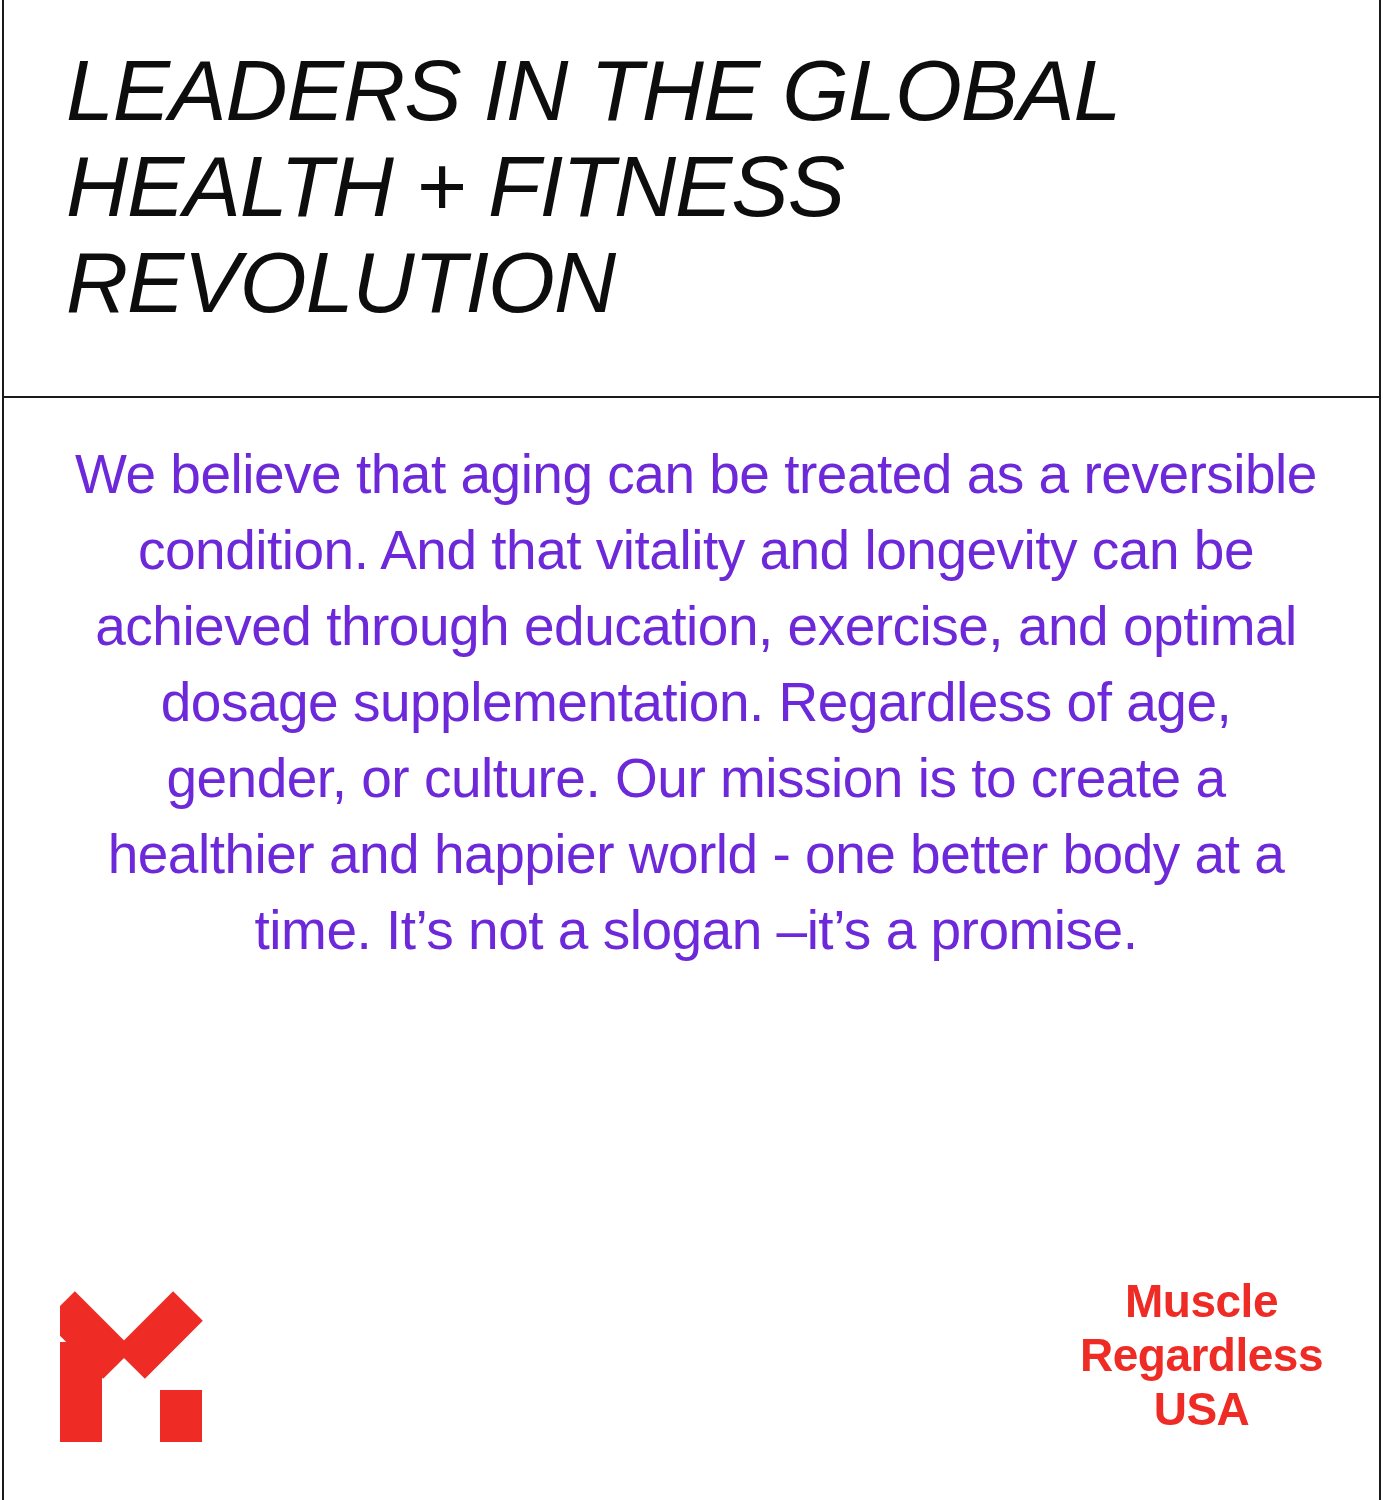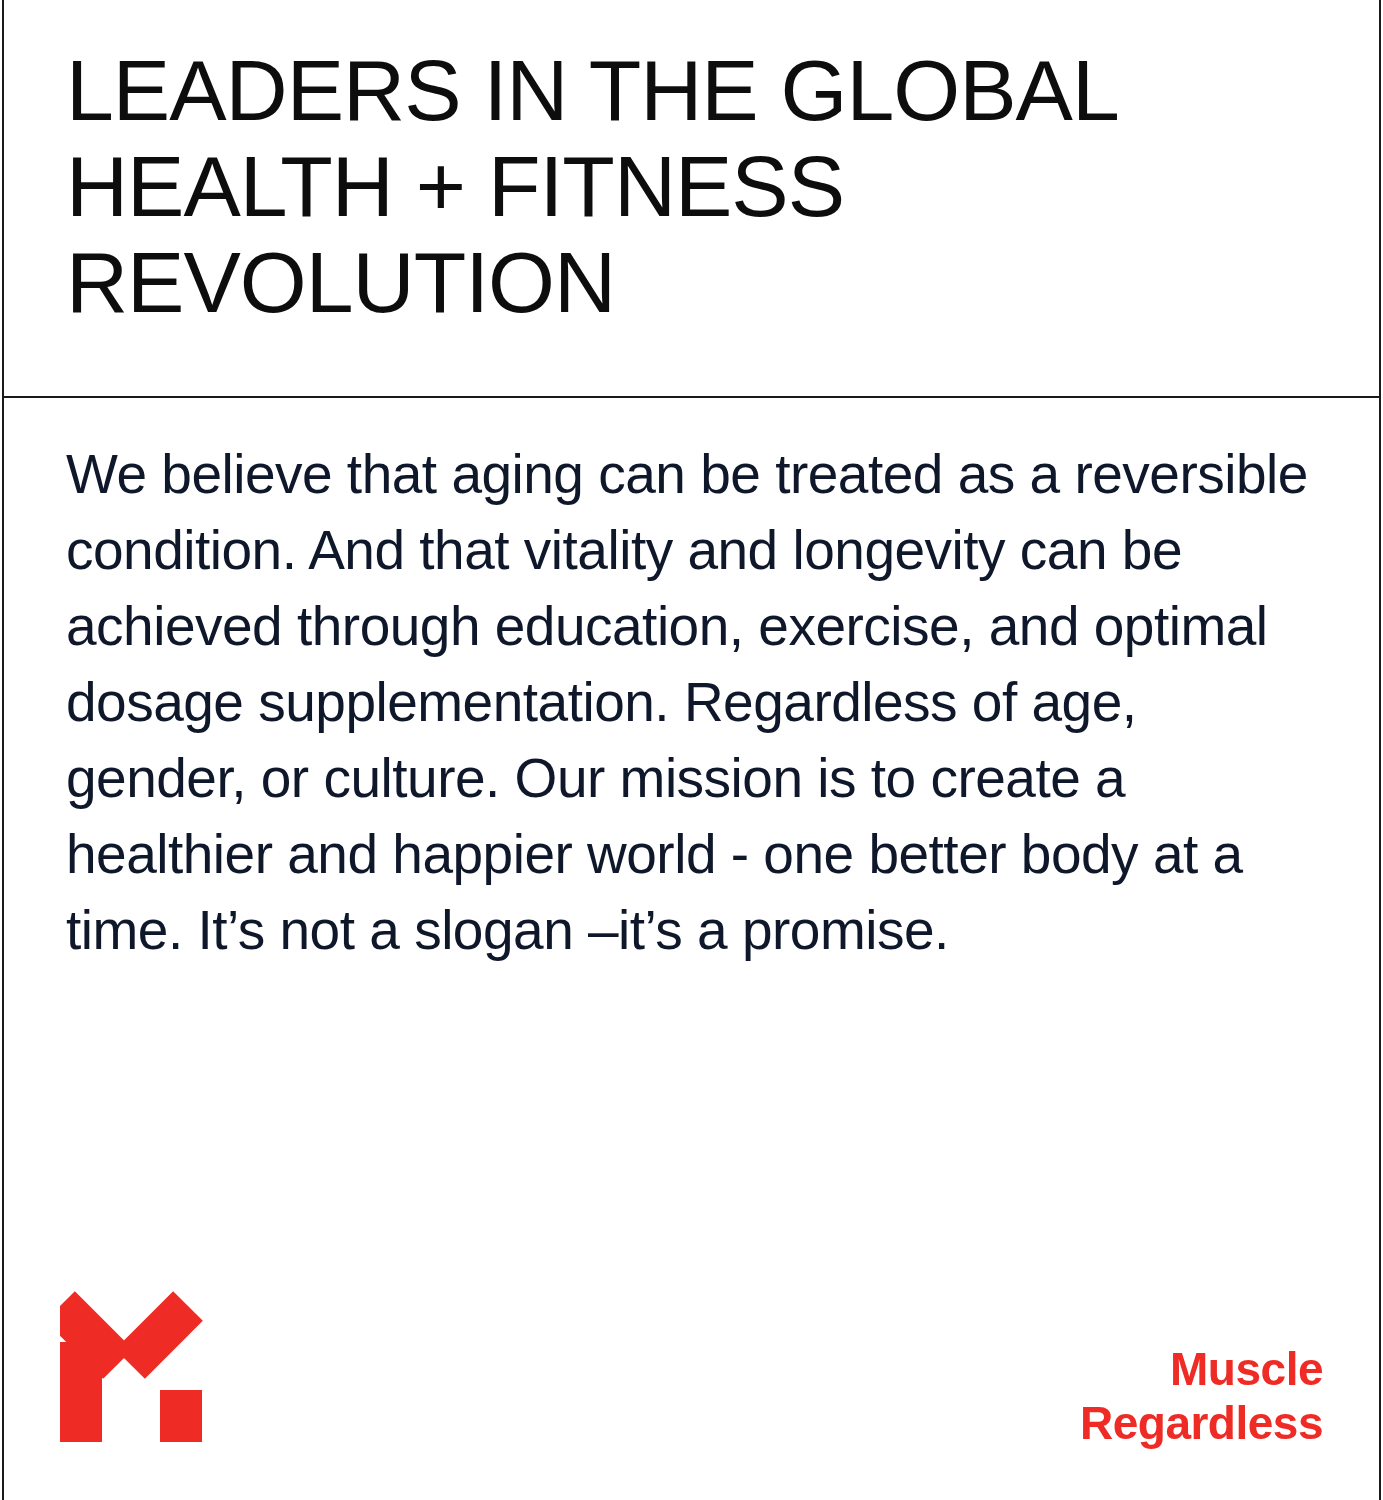--- a/index.html
+++ b/index.html
@@ -57,58 +57,60 @@
   }
   .headline {
     margin: 0;
     font-family: "Liberation Sans", sans-serif;
     font-weight: 400;
     font-size: 86px;
     line-height: 96px;
     letter-spacing: -1px;
     color: #0d0d0d;
     text-transform: uppercase;
+    font-style: italic;
   }
 
   .body-block {
     position: absolute;
     left: 66px;
     top: 436px;
     width: 1260px;
   }
   .body-copy {
     margin: 0;
     font-family: "Liberation Sans", sans-serif;
     font-weight: 400;
     font-size: 55px;
     line-height: 76px;
     letter-spacing: -0.5px;
-    color: #0f172a;
+    color: #6d28d9;
+    text-align: center;
   }
 
   
   .logo-mark {
     position: absolute;
     left: 60px;
     bottom: 58px;
     width: 170px;
     height: 160px;
   }
   .logo-mark svg {
     display: block;
     width: 170px;
     height: 160px;
   }
 
   
   .wordmark {
     position: absolute;
     right: 60px;
-    bottom: 50px;
-    text-align: right;
+    bottom: 64px;
+    text-align: center;
   }
   .wordmark-line {
     display: block;
     font-family: "Liberation Sans", sans-serif;
     font-weight: bold;
     font-size: 46px;
     line-height: 54px;
     letter-spacing: -0.5px;
     color: #ef2ب;
     color: #ee2b24;
@@ -139,15 +141,16 @@
         <rect x="100" y="108" width="42" height="52"></rect>
         <rect x="8" y="12" width="42" height="82" transform="rotate(-45 29 53)"></rect>
         <rect x="78" y="12" width="42" height="82" transform="rotate(45 99 53)"></rect>
       </g>
     </svg>
   </div>
 
   <div class="wordmark">
     <span class="wordmark-line">Muscle</span>
     <span class="wordmark-line">Regardless</span>
+    <span class="wordmark-line">USA</span>
   </div>
 
 </div>
 
 </body></html>

